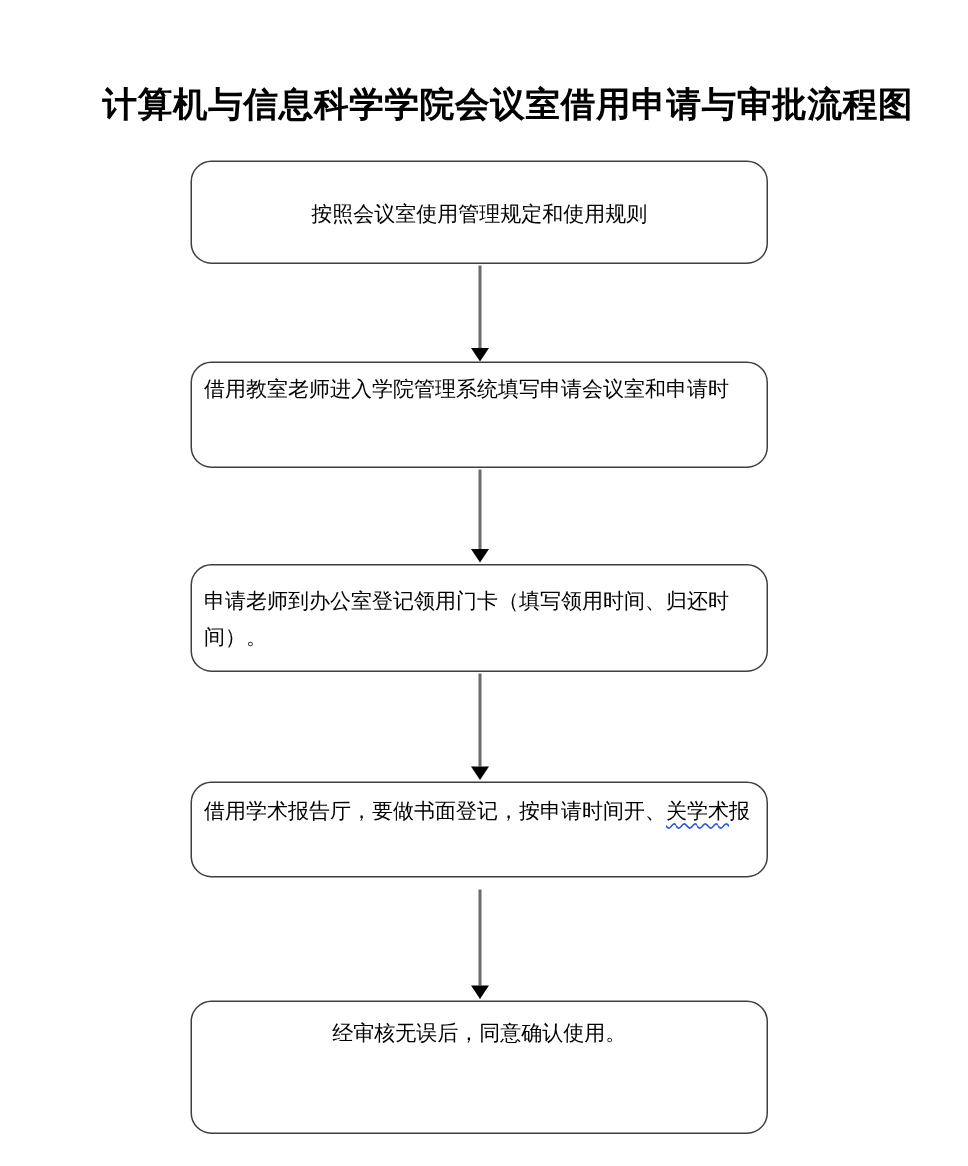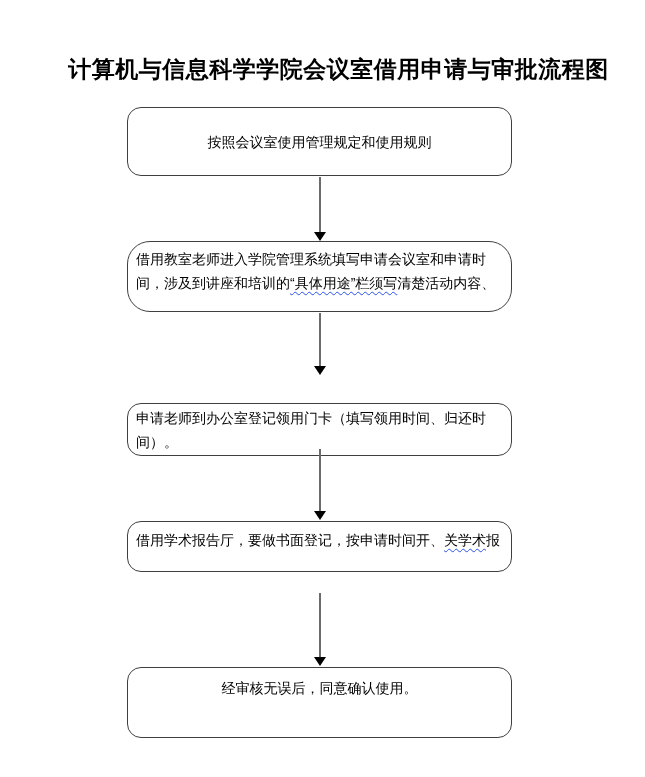--- a/index.html
+++ b/index.html
@@ -36,24 +36,24 @@
     width: 385px;
     box-sizing: border-box;
     background: #ffffff;
     border: 1px solid var(--box_border, #3f3f3f);
     border-radius: 14px;
     padding: 16px 8px;
     font-size: 14px;
     line-height: 24px;
   }
   .b1 { top: 107px; height: 69px; }
-  .b2 { top: 241px; height: 71px; padding-top: 5px; border-radius: 23px; }
-  .b3 { top: 376px; height: 53px; margin-top: 27px; }
-  .b4 { top: 521px; height: 51px; padding-top: 6px; }
-  .b5 { top: 667px; height: 71px; padding-top: 8px; }
+  .b2 { top: 241px; height: 71px; padding-top: 5px; }
+  .b3 { top: 376px; height: 72px; }
+  .b4 { top: 521px; height: 64px; padding-top: 6px; }
+  .b5 { top: 667px; height: 89px; padding-top: 8px; }
   .center-y {
     display: flex;
     flex-direction: column;
     justify-content: center;
   }
   .center-x .tline { text-align: center; }
   .tline { white-space: nowrap; }
   .wavy {
     text-decoration-line: underline;
     text-decoration-style: wavy;
@@ -100,21 +100,20 @@
   </div>
 
   <div class="arrow a1">
     <div class="arrow-line"></div>
     <div class="arrow-head"></div>
   </div>
 
   <div class="box b2">
     <div>
         <div class="tline"><span>借用教室老师进入学院管理系统填写申请会议室和申请时</span></div>
-        <div class="tline"><span>间，涉及到讲座和培训的</span><span class="wavy">“具体用途”栏须写</span><span>清楚活动内容、</span></div>
       </div>
   </div>
 
   <div class="arrow a2">
     <div class="arrow-line"></div>
     <div class="arrow-head"></div>
   </div>
 
   <div class="box b3 center-y">
     <div>

